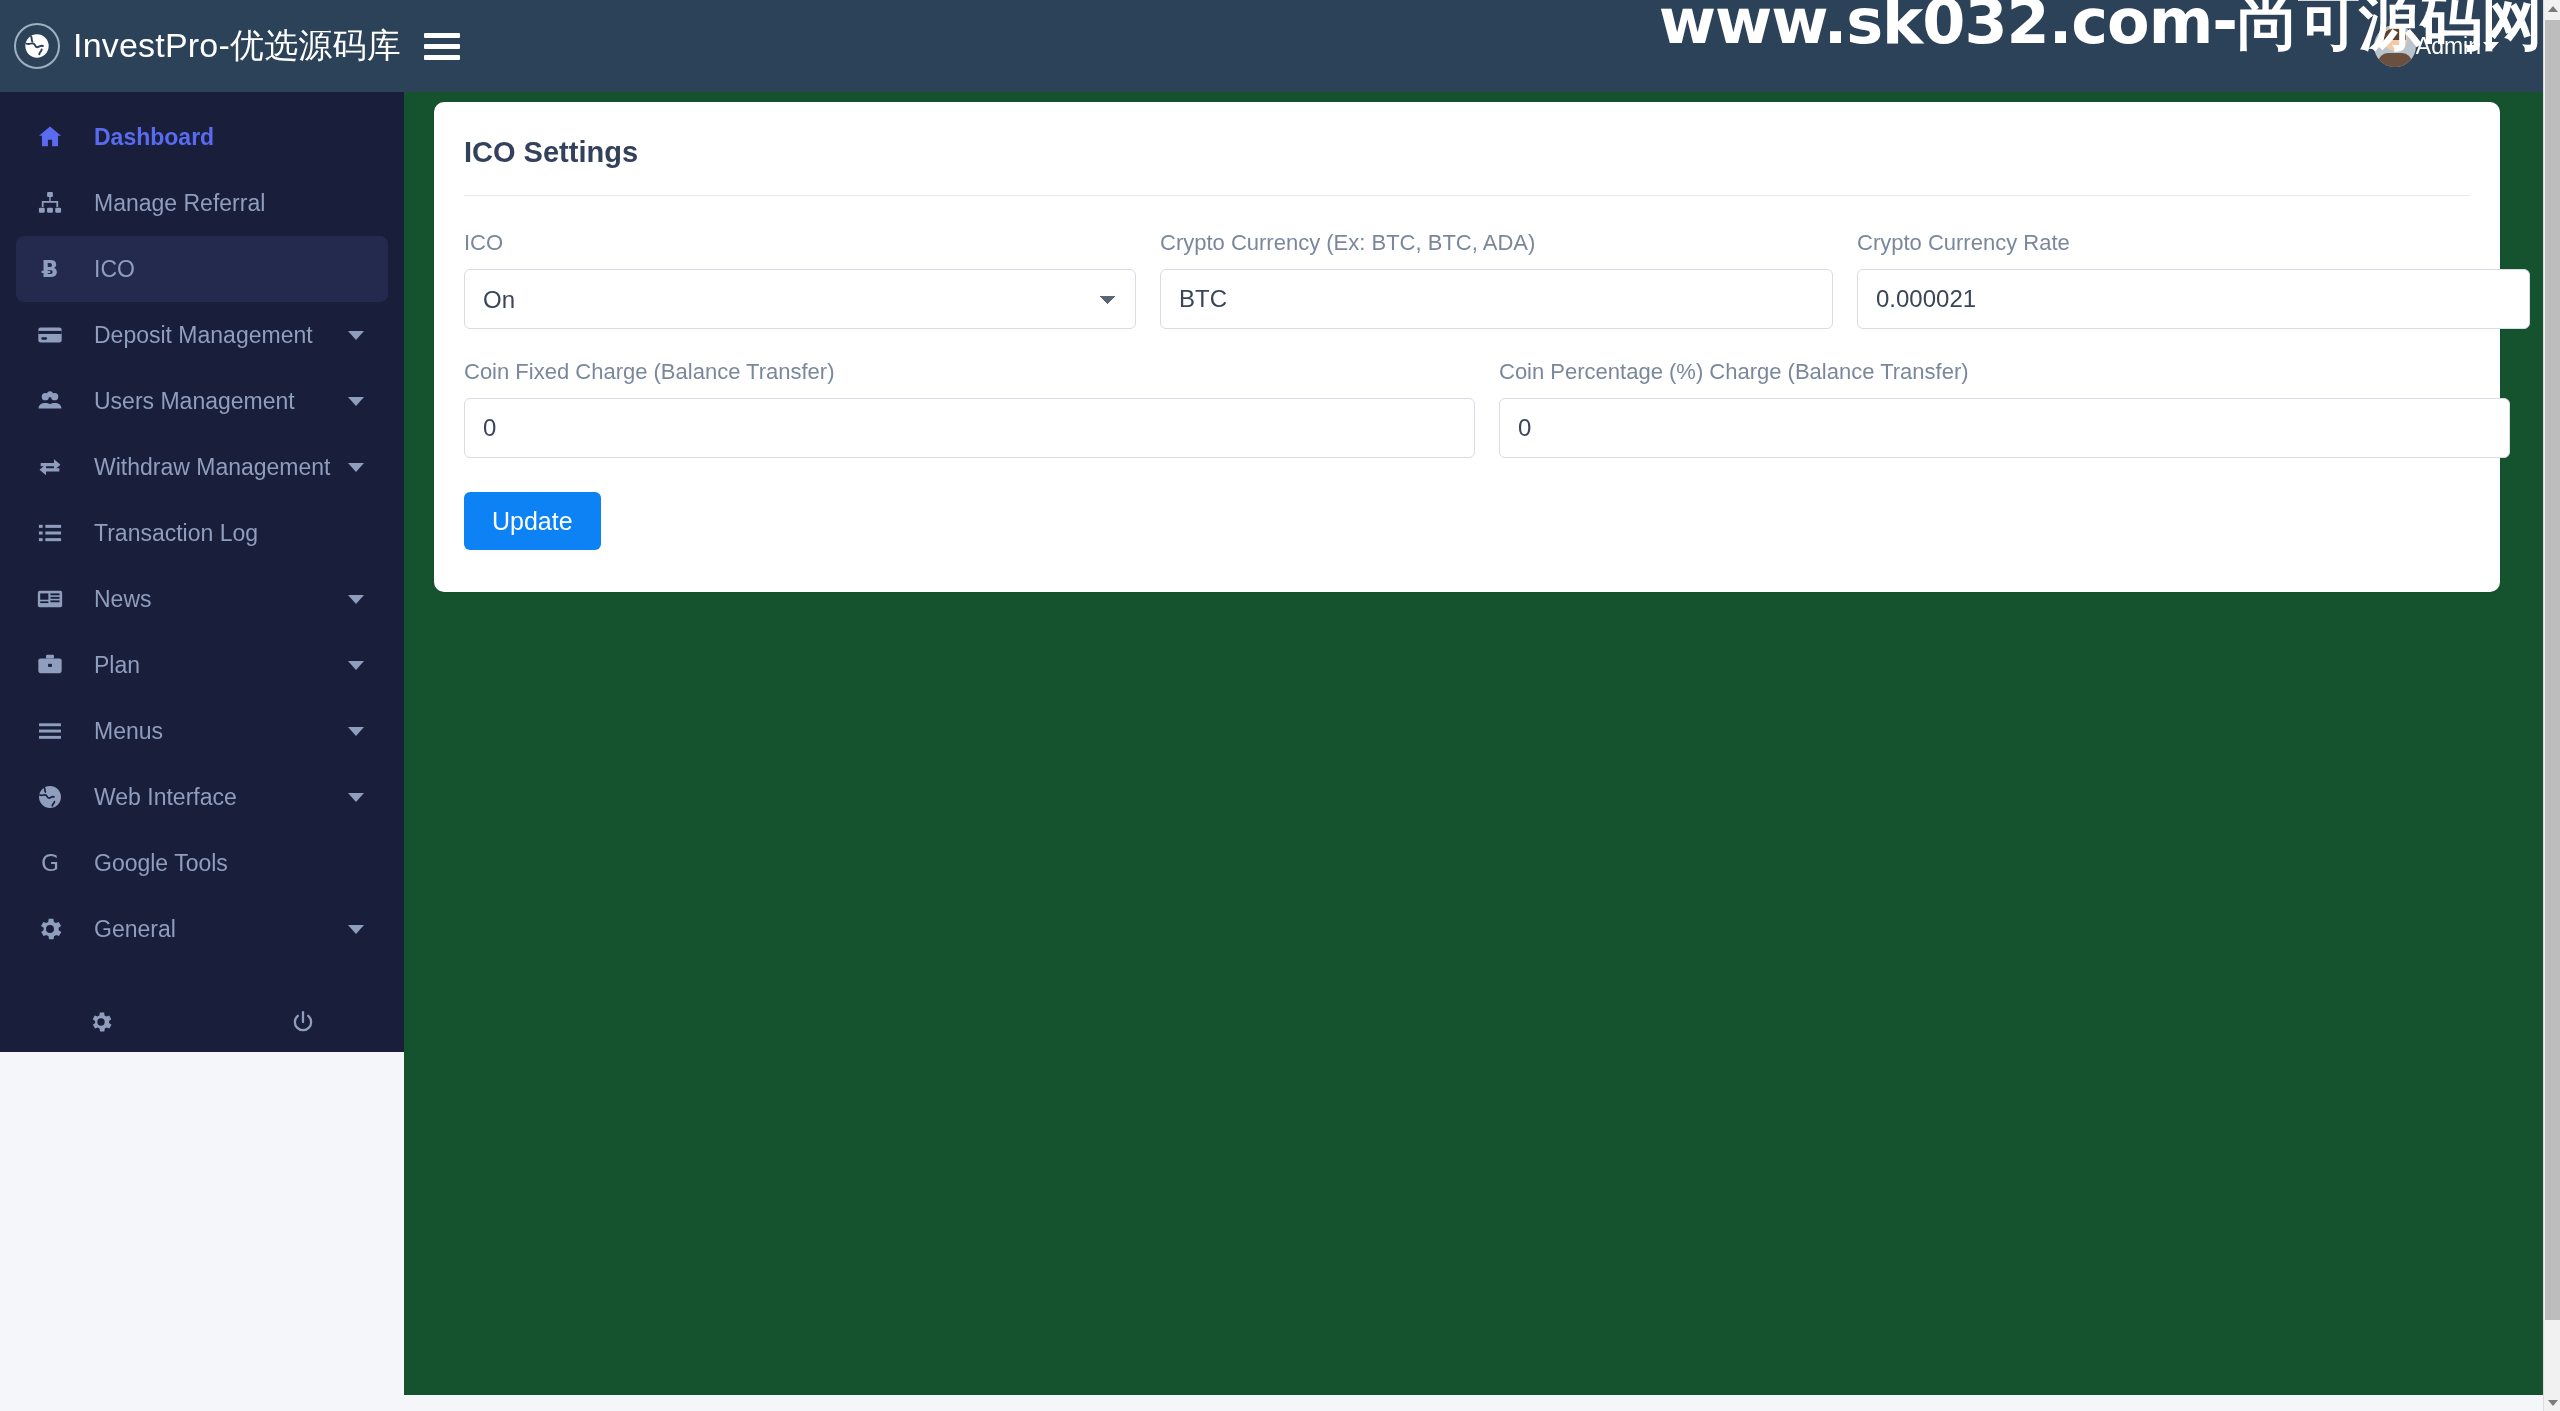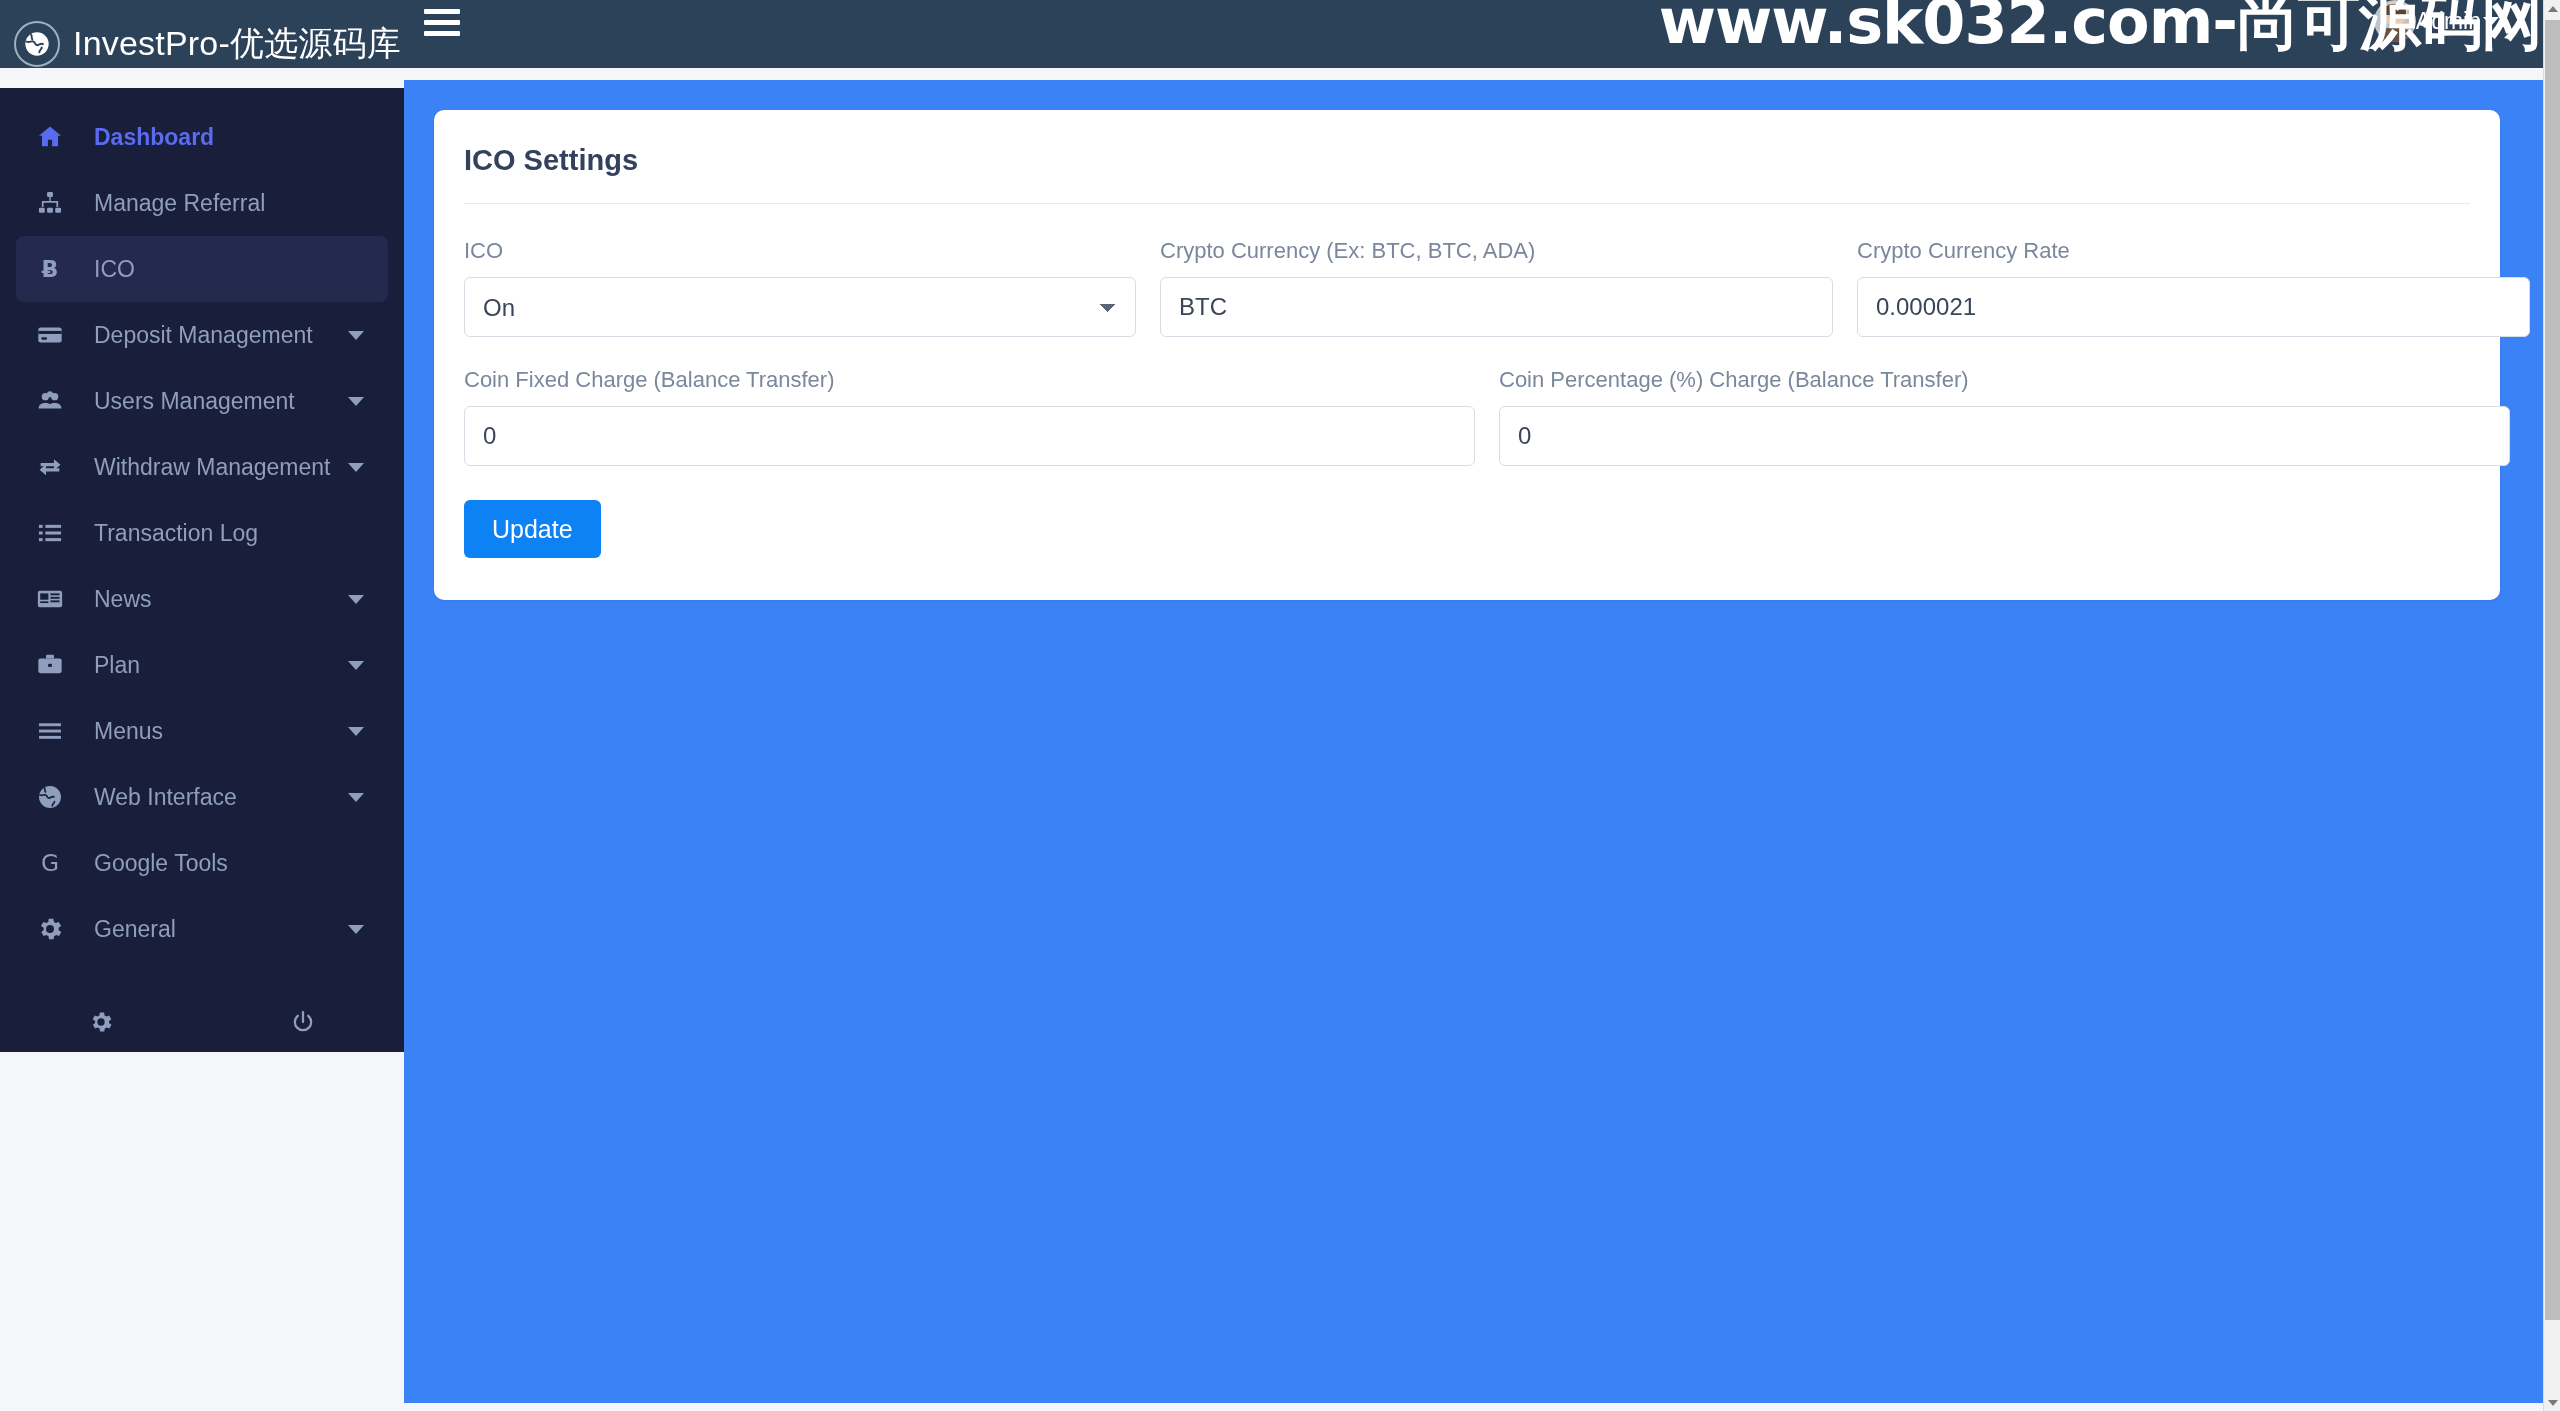--- a/index.html
+++ b/index.html
@@ -17,24 +17,24 @@
     width: 2560px;
     height: 1411px;
     background: #f4f6f9;
   }
 
   
   #topbar {
     position: absolute;
     top: 0; left: 0;
     width: 2543px;
-    height: 68px;
+    height: 92px;
     background: #2c4259;
     display: flex;
-    align-items: flex-start;
+    align-items: center;
     z-index: 5;
   }
   #brand {
     width: 404px;
     height: 88px;
     display: flex;
     align-items: center;
     padding-left: 14px;
     flex: 0 0 auto;
   }
@@ -196,24 +196,24 @@
     align-items: center;
     justify-content: center;
     cursor: pointer;
     color: #8f9ebd;
     height: 60px;
   }
 
   
   #content {
     position: absolute;
-    top: 80px; left: 404px;
+    top: 72px; left: 404px;
     width: 2139px;
     height: 1323px;
-    background: #3b82f6;
+    background: #14532d;
     overflow: hidden;
   }
   #card {
     position: absolute;
     top: 30px; left: 30px;
     width: 2066px;
     background: #ffffff;
     border-radius: 10px;
     box-shadow: 0 1px 3px rgba(0,0,0,.06);
     padding: 28px 30px 42px 30px;

